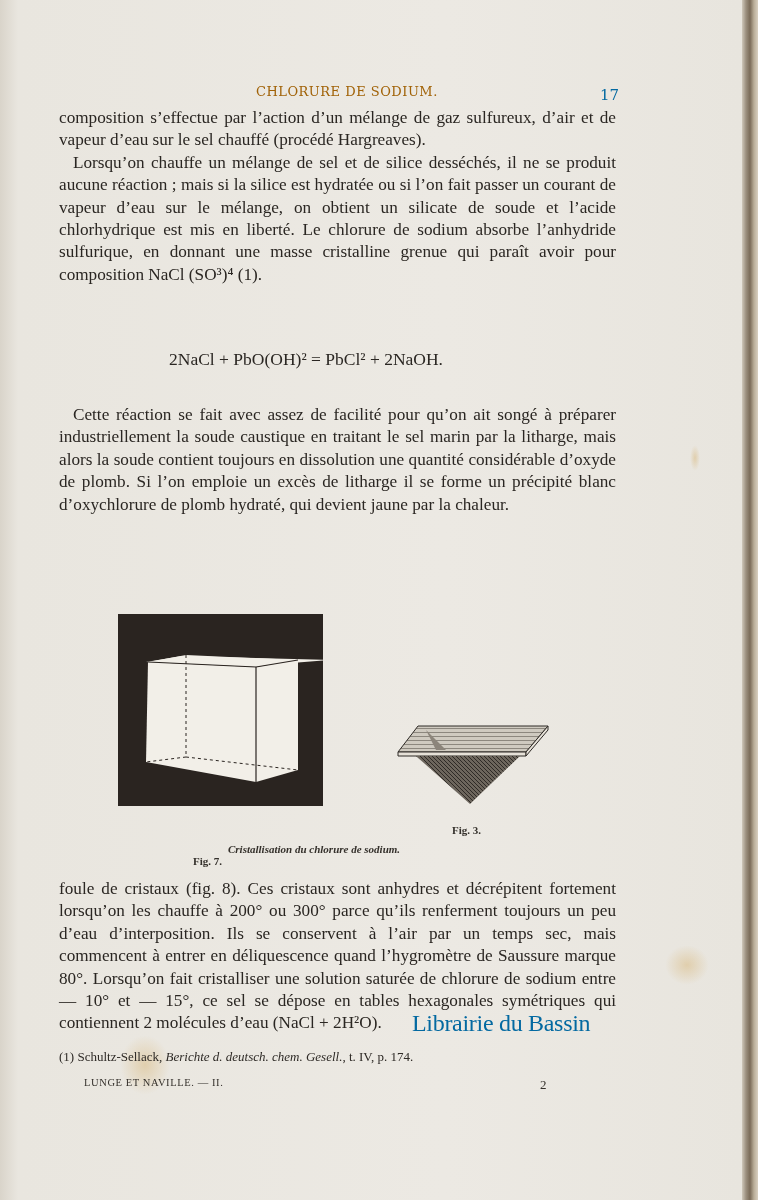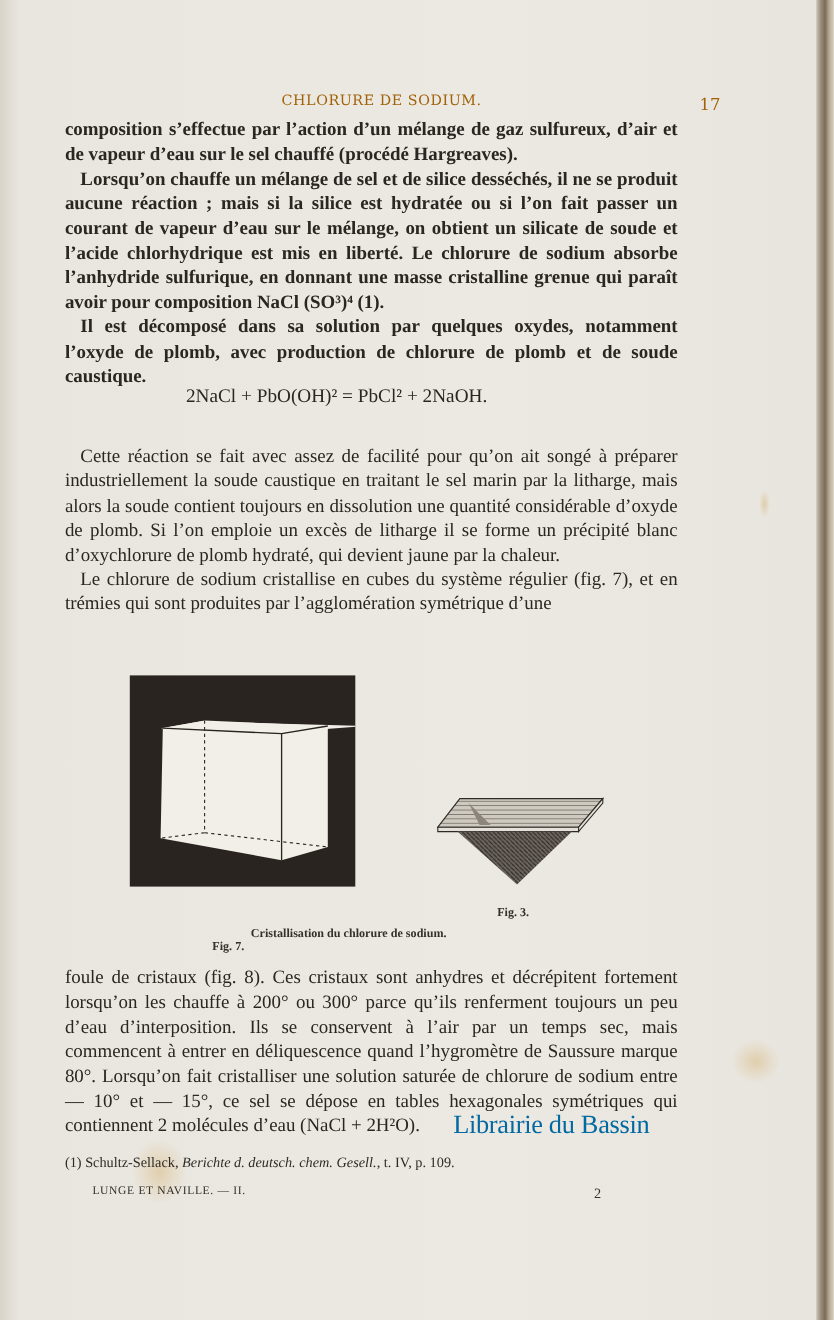--- a/index.html
+++ b/index.html
@@ -18,52 +18,52 @@
     background: linear-gradient(90deg, #cfc8bb 0px, #9c907f 4px, #7a6b58 8px, #b9ad98 12px, #d8cfc0 16px);
   }
   .running-head {
     position: absolute; top: 84px; left: 0; width: 758px;
   }
   .running-title {
     position: absolute; left: 256px; top: 0;
     font-size: 13px; letter-spacing: 0.5px; color: #a16207;
   }
   .page-number {
-    position: absolute; left: 600px; top: 2px; font-size: 15px; color: #a16207; margin-left: 36px;
+    position: absolute; left: 600px; top: 2px; font-size: 15px; color: #0369a1;
   }
   .text-block {
     position: absolute; left: 59px; width: 557px;
     font-family: "Liberation Serif", serif;
     font-size: 17.2px; line-height: 22.4px; text-align: justify;
     color: #2a2622;
   }
   .text-block p { margin: 0; }
   .indent { text-indent: 14px; }
-  .block-1 { top: 107px; font-weight: bold; }
+  .block-1 { top: 107px; }
   .equation {
     position: absolute; top: 349px; left: 0; width: 697px;
     font-family: "Liberation Serif", serif; font-size: 17.5px;
     text-align: center; padding-right: 85px; box-sizing: border-box;
   }
   .block-2 { top: 404px; }
   .figure-7 {
     position: absolute; left: 118px; top: 614px; width: 205px; height: 192px;
     background: #2a2420;
   }
   .figure-7 svg { position: absolute; left: 0; top: 0; }
   .figure-8 { position: absolute; left: 396px; top: 720px; width: 155px; height: 88px; }
   .fig-label {
     position: absolute; font-family: "Liberation Serif", serif;
     font-size: 11px; font-weight: bold; color: #34302b;
   }
   .fig-label-7 { left: 193px; top: 822px; margin-top: 33px; }
   .fig-label-8 { left: 452px; top: 824px; }
   .fig-caption {
     position: absolute; left: 228px; top: 843px;
-    font-family: "Liberation Serif", serif; font-size: 11px; font-weight: bold; color: #34302b;
+    font-family: "Liberation Serif", serif; font-size: 11px; font-weight: bold; color: #34302b; font-style: italic;
   }
   .block-3 { top: 878px; font-family: Liberation Serif, serif; }
   .footnote {
     position: absolute; left: 59px; top: 1049px;
     font-family: "Liberation Serif", serif; font-size: 13px; color: #2e2a26;
   }
   .footnote i { font-style: italic; }
   .signature {
     position: absolute; left: 84px; top: 1077px;
     font-family: "Liberation Serif", serif; font-size: 10.5px; letter-spacing: 0.6px; color: #34302b;
@@ -93,28 +93,26 @@
 <div class="stain" style="left:690px;top:445px;width:10px;height:26px;"></div>
 
 <div class="running-head">
   <span class="running-title">CHLORURE DE SODIUM.</span>
   <span class="page-number">17</span>
 </div>
 
 <div class="text-block block-1">
   <p>composition s’effectue par l’action d’un mélange de gaz sulfureux, d’air et de vapeur d’eau sur le sel chauffé (procédé Hargreaves).</p>
   <p class="indent">Lorsqu’on chauffe un mélange de sel et de silice desséchés, il ne se produit aucune réaction ; mais si la silice est hydratée ou si l’on fait passer un courant de vapeur d’eau sur le mélange, on obtient un silicate de soude et l’acide chlorhydrique est mis en liberté. Le chlorure de sodium absorbe l’anhydride sulfurique, en donnant une masse cristalline grenue qui paraît avoir pour composition NaCl (SO³)⁴ (1).</p>
-  <p class="indent">Il est décomposé dans sa solution par quelques oxydes, notamment l’oxyde de plomb, avec production de chlorure de plomb et de soude caustique.</p>
 </div>
 
 <div class="equation">2NaCl + PbO(OH)² = PbCl² + 2NaOH.</div>
 
 <div class="text-block block-2">
   <p class="indent">Cette réaction se fait avec assez de facilité pour qu’on ait songé à préparer industriellement la soude caustique en traitant le sel marin par la litharge, mais alors la soude contient toujours en dissolution une quantité considérable d’oxyde de plomb. Si l’on emploie un excès de litharge il se forme un précipité blanc d’oxychlorure de plomb hydraté, qui devient jaune par la chaleur.</p>
-  <p class="indent">Le chlorure de sodium cristallise en cubes du système régulier (fig. 7), et en trémies qui sont produites par l’agglomération symétrique d’une</p>
 </div>
 
 <div class="figure-7">
   <svg width="205" height="192" viewBox="0 0 205 192">
     <polygon points="30,48 66,42 215,46 138,52" fill="#f2efe8" transform="translate(-2,0)"></polygon>
     <polygon points="30,48 138,53 138,168 28,148" fill="#f2efe8"></polygon>
     <polygon points="138,53 180,46 180,156 138,168" fill="#f2efe8"></polygon>
     <polygon points="30,48 68,41 180,46 138,53" fill="#f2efe8"></polygon>
     <polyline points="30,48 138,53 180,46" fill="none" stroke="#2a2420" stroke-width="1.2"></polyline>
     <line x1="138" y1="53" x2="138" y2="168" stroke="#2a2420" stroke-width="1.2"></line>
@@ -147,19 +145,19 @@
 <span class="fig-label fig-label-7">Fig. 7.</span>
 <span class="fig-label fig-label-8">Fig. 3.</span>
 <span class="fig-caption">Cristallisation du chlorure de sodium.</span>
 
 <div class="text-block block-3">
   <p>foule de cristaux (fig. 8). Ces cristaux sont anhydres et décrépitent fortement lorsqu’on les chauffe à 200° ou 300° parce qu’ils renferment toujours un peu d’eau d’interposition. Ils se conservent à l’air par un temps sec, mais commencent à entrer en déliquescence quand l’hygromètre de Saussure marque 80°. Lorsqu’on fait cristalliser une solution saturée de chlorure de sodium entre — 10° et — 15°, ce sel se dépose en tables hexagonales symétriques qui contiennent 2 molécules d’eau (NaCl + 2H²O).</p>
 </div>
 
 <div class="footnote">
   <span>(1) Schultz-Sellack,</span>
-  <i>Berichte d. deutsch. chem. Gesell.</i><span>, t. IV, p. 109.</span>
+  <i>Berichte d. deutsch. chem. Gesell.</i><span>, t. IV, p. 174.</span>
 </div>
 
 <span class="signature">LUNGE ET NAVILLE. — II.</span>
 <span class="signature-num">2</span>
 
 <span class="watermark">Librairie du Bassin</span>
 
 </body></html>

